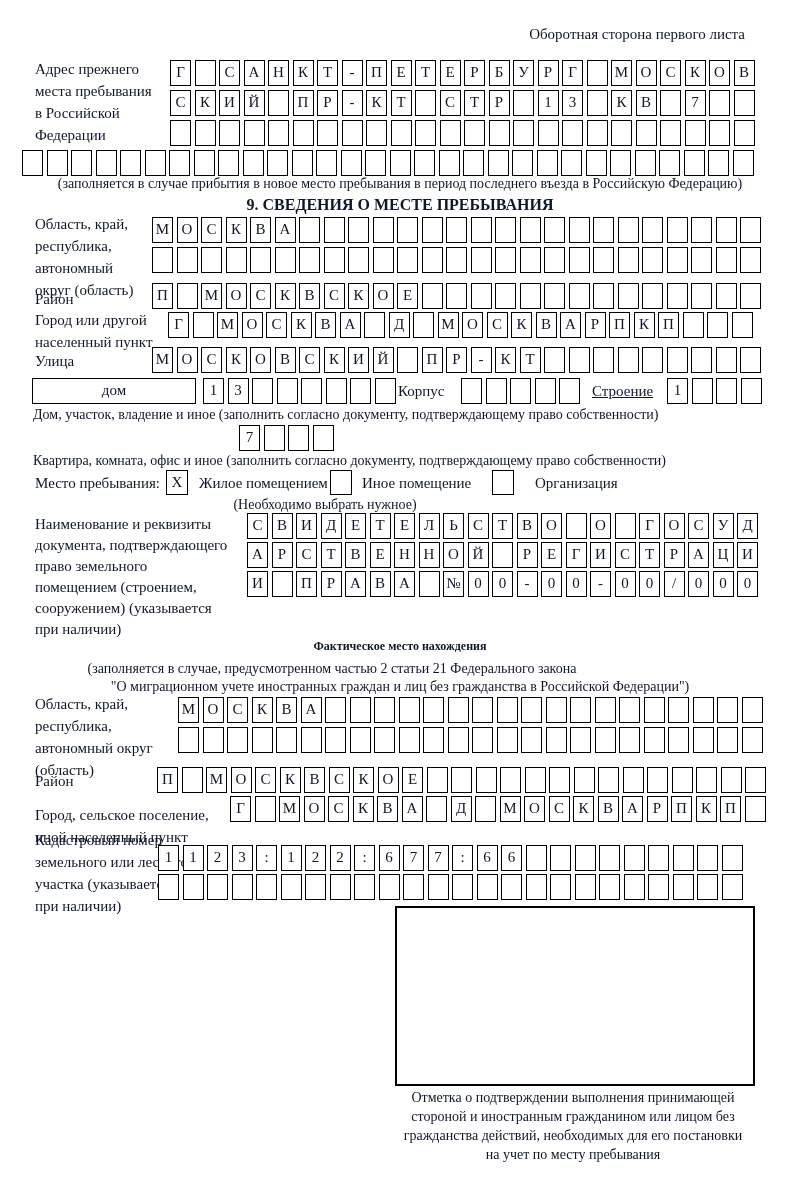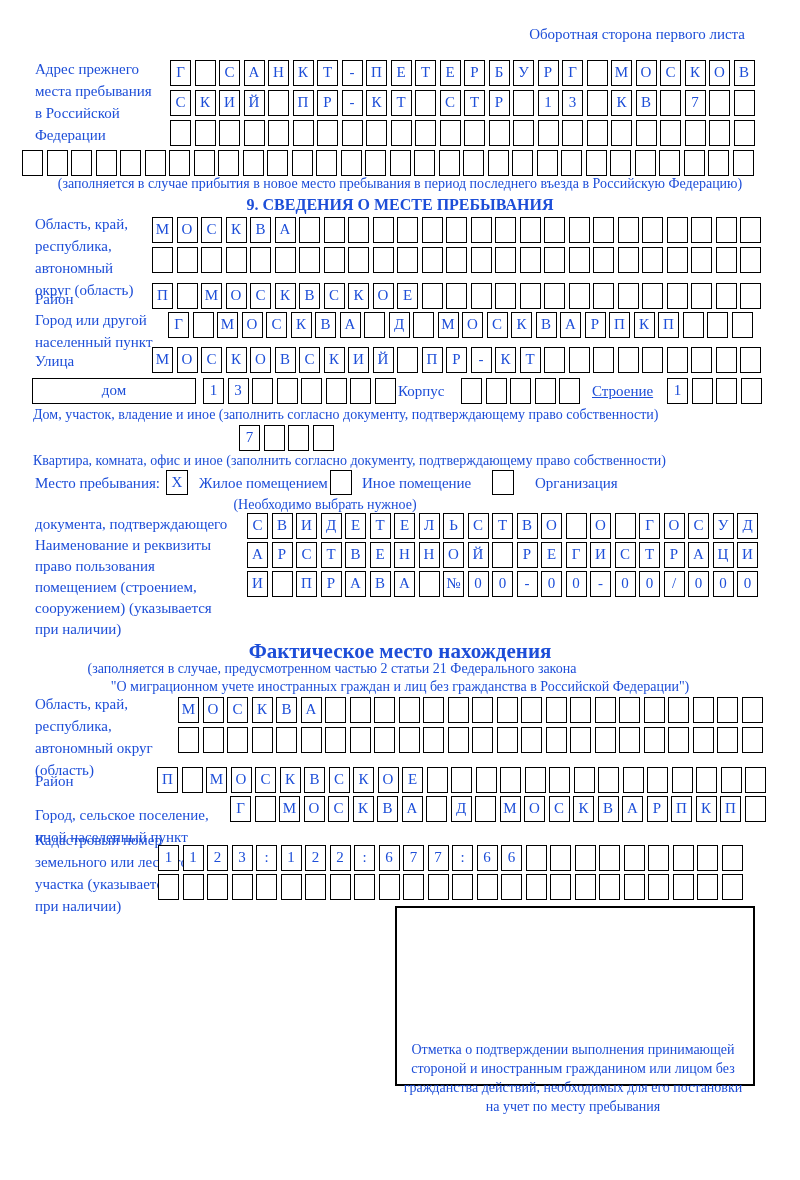--- a/index.html
+++ b/index.html
@@ -1,24 +1,24 @@
 <!DOCTYPE html>
 <html><head>
 <meta charset="utf-8">
 <style>
   html,body{margin:0;padding:0;background:#ffffff;}
-  .page{position:relative;width:800px;height:1180px;background:#fff;color:#1d4ed8;
+  .page{position:relative;width:800px;height:1180px;background:#fff;color:#0f172a;
         font-family:"Liberation Serif","DejaVu Serif",serif;overflow:hidden;}
   .abs{position:absolute;}
   .lbl{font-size:15px;line-height:22px;}
   .lblblock{position:absolute;font-size:15px;line-height:22px;}
   .cap{font-size:14px;}
   .center{text-align:center;}
   .h2{font-size:16px;font-weight:bold;}
-  .h3{font-size:21px;font-weight:bold;}
+  .h3{font-size:12px;font-weight:bold;}
   .cells{position:absolute;display:flex;gap:3.5px;}
   .c{flex:0 0 auto;box-sizing:border-box;width:21px;height:26px;border:1.5px solid #000;
      font-size:15px;line-height:23px;text-align:center;background:#fff;}
   .wbox{position:absolute;box-sizing:border-box;height:26px;border:1.5px solid #000;
      font-size:15px;line-height:23px;text-align:center;background:#fff;}
   .cb{position:absolute;box-sizing:border-box;width:22px;height:25px;border:1.5px solid #000;
      font-size:15px;line-height:22px;text-align:center;background:#fff;}
   .stamp{position:absolute;border:2px solid #000;background:#fff;}
   .note-sm{font-size:14px;line-height:19px;}
 </style>
@@ -338,23 +338,23 @@
   <div class="abs lbl" style="left:35px;top:472px;">Место пребывания:</div>
   <div class="cb" style="left:166px;top:470px;">X</div>
   <div class="abs lbl" style="left:199px;top:472px;">Жилое помещением</div>
   <div class="cb" style="left:330px;top:470px;"></div>
   <div class="abs lbl" style="left:362px;top:472px;">Иное помещение</div>
   <div class="cb" style="left:492px;top:470px;"></div>
   <div class="abs lbl" style="left:535px;top:472px;">Организация</div>
   <div class="abs cap center" style="left:25px;top:497px;width:600px;">(Необходимо выбрать нужное)</div>
 
   <div class="lblblock" style="left:35px;top:514px;line-height:21px;">
+    <div>Наименование и реквизиты</div>
     <div>документа, подтверждающего</div>
-    <div>Наименование и реквизиты</div>
-    <div>право пользования</div>
+    <div>право земельного</div>
     <div>помещением (строением,</div>
     <div>сооружением) (указывается</div>
     <div>при наличии)</div>
   </div>
   <div class="cells" style="left:247px;top:513px;">
       <div class="c">С</div>
       <div class="c">В</div>
       <div class="c">И</div>
       <div class="c">Д</div>
       <div class="c">Е</div>
@@ -596,20 +596,20 @@
       <div class="c"></div>
       <div class="c"></div>
       <div class="c"></div>
       <div class="c"></div>
       <div class="c"></div>
       <div class="c"></div>
       <div class="c"></div>
     </div>
 
   <div class="stamp" style="left:395px;top:906px;width:356px;height:176px;"></div>
-  <div class="lblblock note-sm center" style="left:385px;top:1040px;width:376px;">
+  <div class="lblblock note-sm center" style="left:385px;top:1088px;width:376px;">
     <div>Отметка о подтверждении выполнения принимающей</div>
     <div>стороной и иностранным гражданином или лицом без</div>
     <div>гражданства действий, необходимых для его постановки</div>
     <div>на учет по месту пребывания</div>
   </div>
 
 </div>
 
 </body></html>

